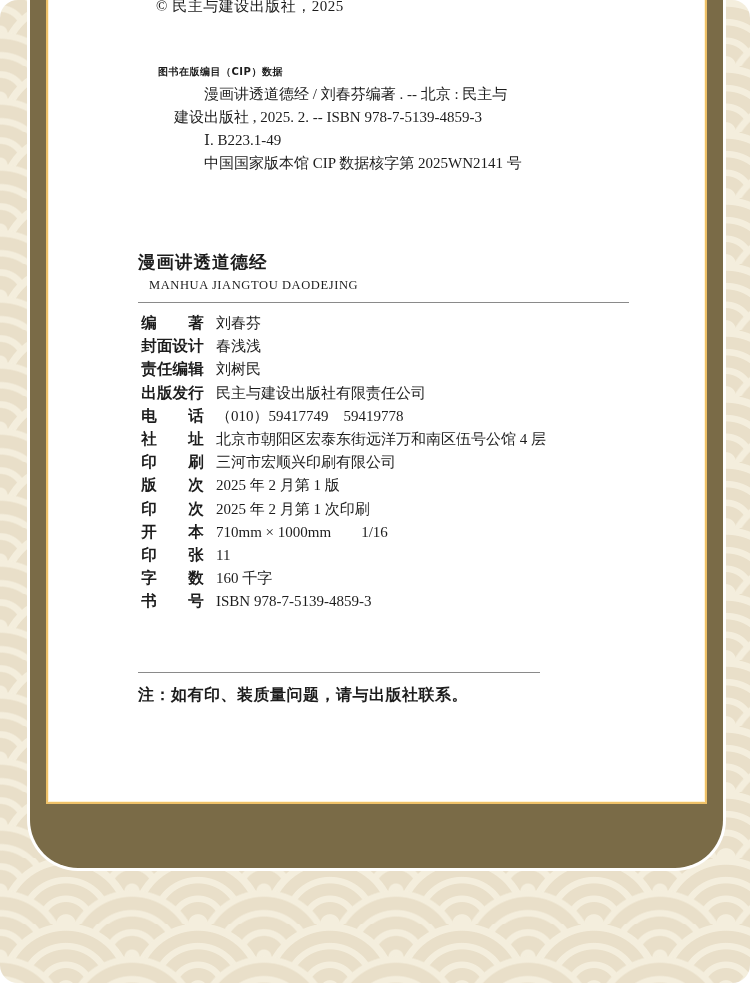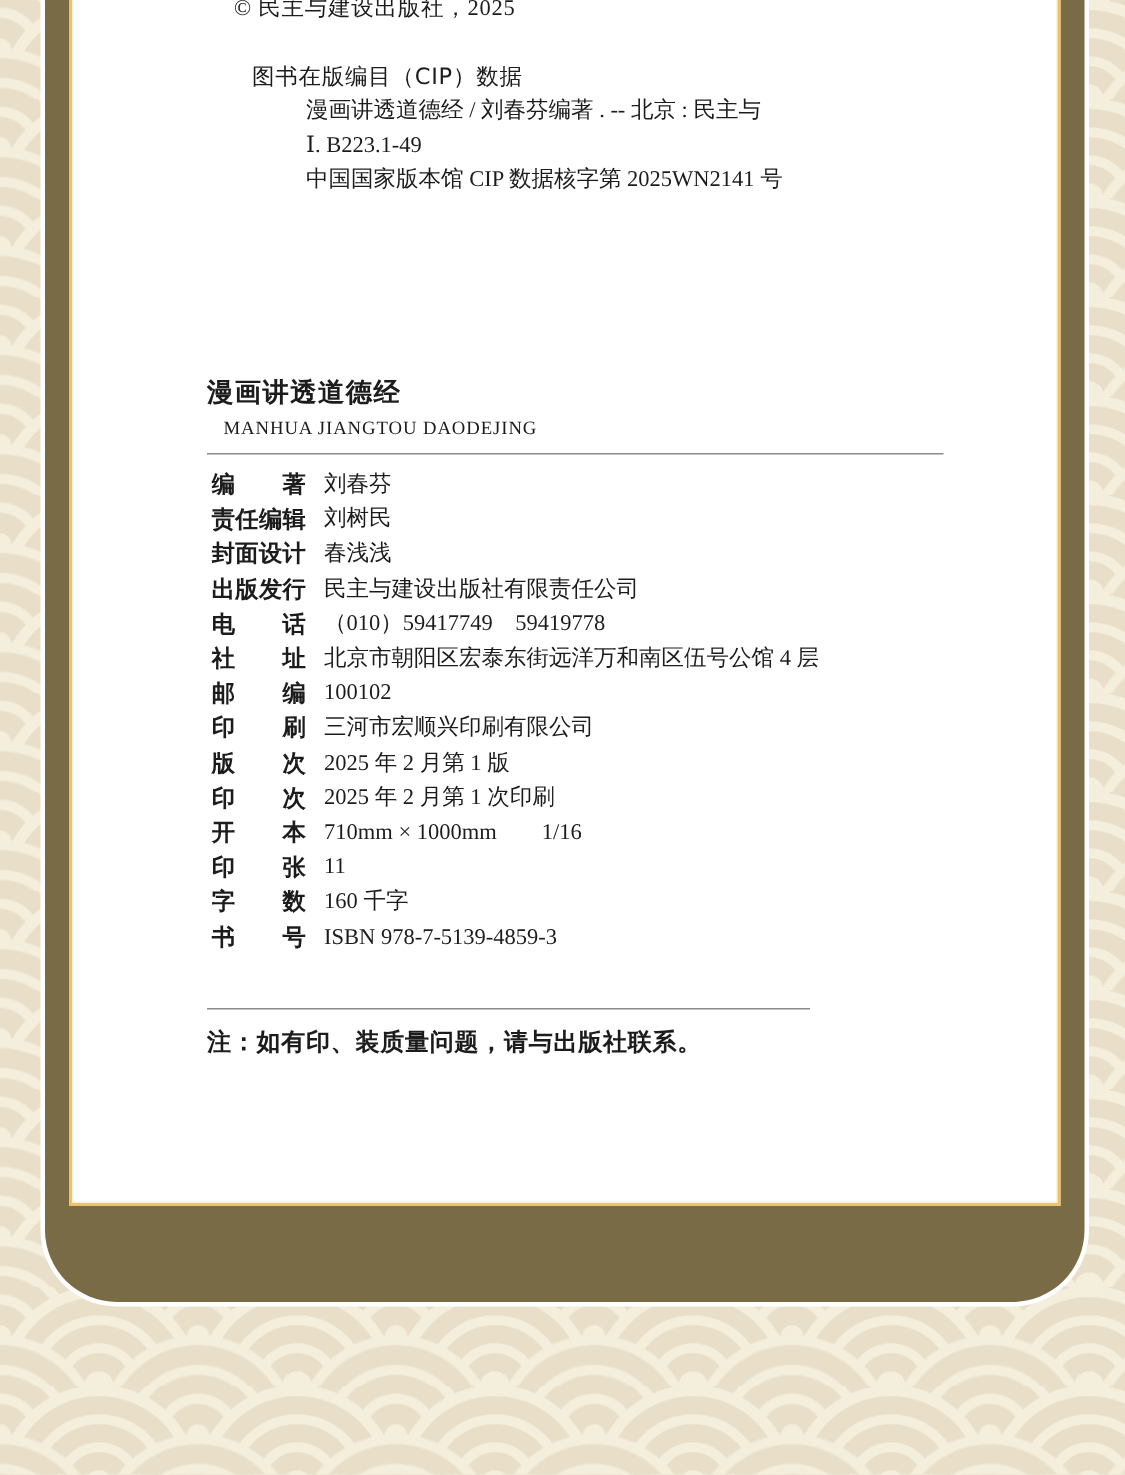--- a/index.html
+++ b/index.html
@@ -12,20 +12,21 @@
   .bg{
     position:absolute;inset:0;
     background-color:#e9dfc9;
     background-image:
       radial-gradient(circle at 100% 150%, #e9dfc9 24%, #f4eedd 25%, #f4eedd 28%, #e9dfc9 29%, #e9dfc9 36%, #f4eedd 37%, #f4eedd 40%, rgba(0,0,0,0) 41%),
       radial-gradient(circle at 0% 150%, #e9dfc9 24%, #f4eedd 25%, #f4eedd 28%, #e9dfc9 29%, #e9dfc9 36%, #f4eedd 37%, #f4eedd 40%, rgba(0,0,0,0) 41%),
       radial-gradient(circle at 50% 100%, #f4eedd 10%, #e9dfc9 11%, #e9dfc9 23%, #f4eedd 24%, #f4eedd 30%, #e9dfc9 31%, #e9dfc9 43%, #f4eedd 44%, #f4eedd 50%, #e9dfc9 51%, #e9dfc9 63%, #f4eedd 64%, #f4eedd 71%, rgba(0,0,0,0) 72%),
       radial-gradient(circle at 100% 50%, #f4eedd 5%, #e9dfc9 6%, #e9dfc9 15%, #f4eedd 16%, #f4eedd 20%, #e9dfc9 21%, #e9dfc9 30%, #f4eedd 31%, #f4eedd 35%, #e9dfc9 36%, #e9dfc9 45%, #f4eedd 46%, #f4eedd 49%, rgba(0,0,0,0) 50%),
       radial-gradient(circle at 0% 50%, #f4eedd 5%, #e9dfc9 6%, #e9dfc9 15%, #f4eedd 16%, #f4eedd 20%, #e9dfc9 21%, #e9dfc9 30%, #f4eedd 31%, #f4eedd 35%, #e9dfc9 36%, #e9dfc9 45%, #f4eedd 46%, #f4eedd 49%, rgba(0,0,0,0) 50%);
     background-size:132px 66px;
+    border-radius:18px;
   }
   
   .frame{
     position:absolute;left:30px;top:-60px;width:693px;height:928px;
     background:#7a6b47;
     border-radius:0 0 48px 48px;
     box-shadow:0 0 0 3px #ffffff;
   }
   
   .page{
@@ -33,22 +34,22 @@
     background:#ffffff;
     border:2px solid #efc168;
     box-shadow:inset 0 0 0 1px #fff4d8;
     box-sizing:border-box;
   }
   .page > *{position:absolute;}
 
   .copyright{left:108px;top:14px;font-size:15px;line-height:20px;letter-spacing:.5px;}
 
   .cip{left:90px;top:58px;font-size:15px;line-height:23px;width:520px;}
-  .cip-heading{font-weight:normal;text-indent:2em;font-size:15px;
-    font-family:"DejaVu Sans","Liberation Sans",sans-serif;letter-spacing:.5px;}
+  .cip-heading{font-weight:bold;text-indent:2em;font-size:10px;
+    font-family:"DejaVu Sans","Liberation Sans",sans-serif;letter-spacing:.5px;margin-top:20px;}
   .cip-line{white-space:nowrap;margin-left:36px;}
   .cip-line.indent{text-indent:2em;}
 
   .title-block{left:90px;top:268px;width:491px;}
   .book-title{font-size:17.5px;font-weight:600;line-height:24px;letter-spacing:1px;
     font-family:"DejaVu Sans","Liberation Sans",sans-serif;}
   .book-pinyin{font-size:12.5px;line-height:18px;letter-spacing:.6px;margin-top:2px;margin-left:11px;}
   .rule{border-top:1px solid #8a8a8a;height:0;}
   .rule-1{margin-top:8px;width:491px;}
 
@@ -68,59 +69,56 @@
 <div class="bg">
   <div class="frame">
     <div class="page">
 
       <div class="copyright">© 民主与建设出版社，2025</div>
 
       <div class="cip">
         <div class="cip-heading">图书在版编目（CIP）数据</div>
         <div id="cip-lines">
             <div class="cip-line indent">漫画讲透道德经 / 刘春芬编著 . -- 北京 : 民主与</div>
+            <div class="cip-line">建设出版社 , 2025. 2. -- ISBN 978-7-5139-4859-3</div>
             <div class="cip-line indent">Ⅰ. B223.1-49</div>
             <div class="cip-line indent">中国国家版本馆 CIP 数据核字第 2025WN2141 号</div>
           </div>
       </div>
 
       <div class="title-block">
         <div class="book-title">漫画讲透道德经</div>
         <div class="book-pinyin">MANHUA JIANGTOU DAODEJING</div>
         <div class="rule rule-1"></div>
       </div>
 
       <div class="info-list" id="info-list">
           <div class="info-row">
     <span class="info-label">编　　著</span>
     <span class="info-value">刘春芬</span>
   </div>
           <div class="info-row">
+    <span class="info-label">封面设计</span>
+    <span class="info-value">春浅浅</span>
+  </div>
+          <div class="info-row">
     <span class="info-label">责任编辑</span>
     <span class="info-value">刘树民</span>
-  </div>
-          <div class="info-row">
-    <span class="info-label">封面设计</span>
-    <span class="info-value">春浅浅</span>
   </div>
           <div class="info-row">
     <span class="info-label">出版发行</span>
     <span class="info-value">民主与建设出版社有限责任公司</span>
   </div>
           <div class="info-row">
     <span class="info-label">电　　话</span>
     <span class="info-value">（010）59417749　59419778</span>
   </div>
           <div class="info-row">
     <span class="info-label">社　　址</span>
     <span class="info-value">北京市朝阳区宏泰东街远洋万和南区伍号公馆 4 层</span>
-  </div>
-          <div class="info-row">
-    <span class="info-label">邮　　编</span>
-    <span class="info-value">100102</span>
   </div>
           <div class="info-row">
     <span class="info-label">印　　刷</span>
     <span class="info-value">三河市宏顺兴印刷有限公司</span>
   </div>
           <div class="info-row">
     <span class="info-label">版　　次</span>
     <span class="info-value">2025 年 2 月第 1 版</span>
   </div>
           <div class="info-row">

